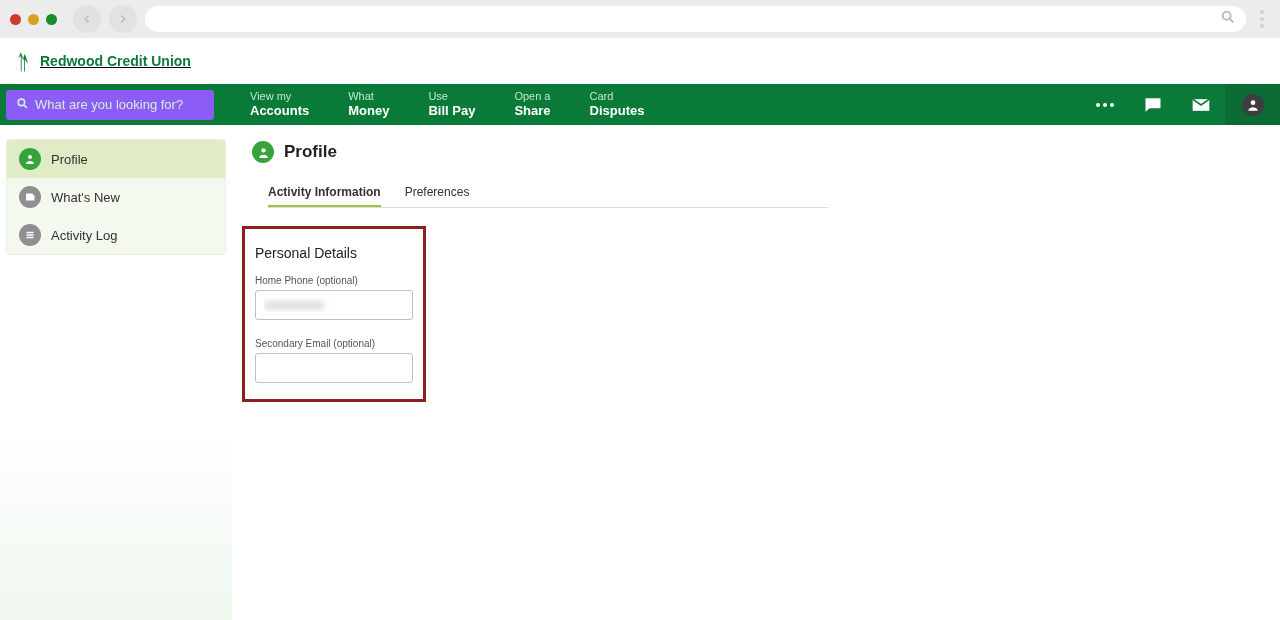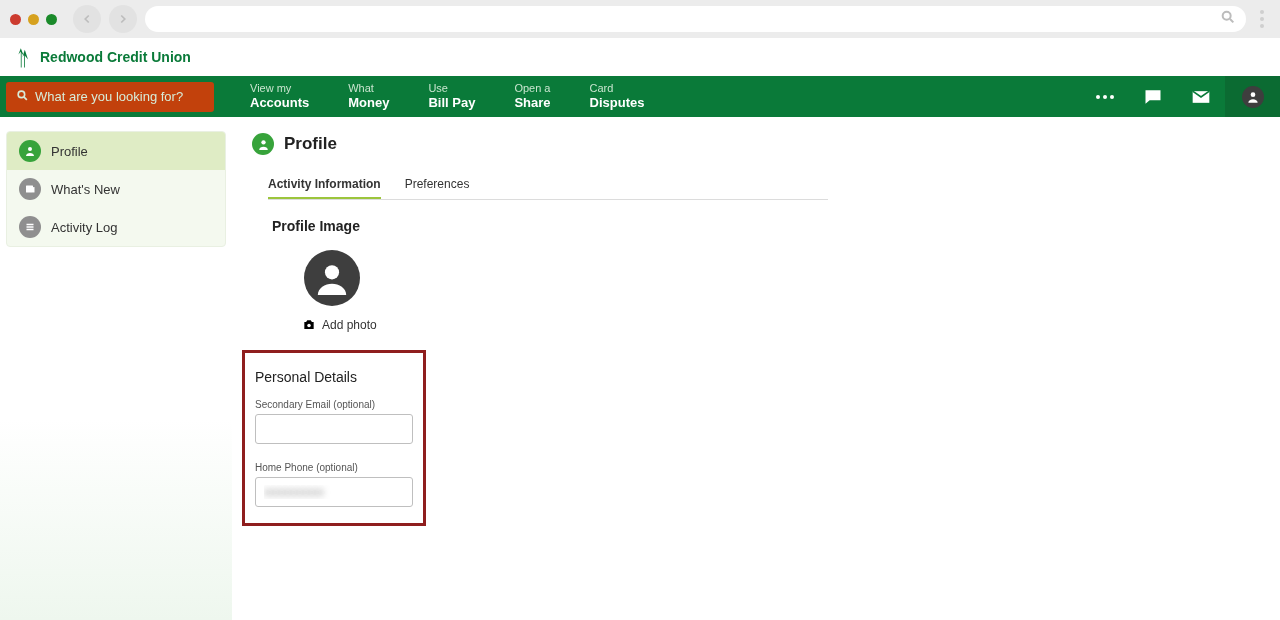--- a/index.html
+++ b/index.html
@@ -12,28 +12,28 @@
     .tl.r { background: #cc3b2f; }
     .tl.y { background: #d6a11e; }
     .tl.g { background: #1a8a2a; }
     .navbtn { width: 28px; height: 28px; border-radius: 50%; background: #e2e2e2; display: flex; align-items: center; justify-content: center; color: #bdbdbd; }
     .url { flex: 1; height: 26px; background: #fff; border-radius: 13px; display: flex; align-items: center; justify-content: flex-end; padding: 0 10px; }
     .url .mag { color: #bcbcbc; }
     .dots3 { display: flex; flex-direction: column; gap: 3px; padding: 0 6px; }
     .dots3 span { width: 4px; height: 4px; background: #cfcfcf; border-radius: 50%; }
 
     
-    .brandbar { height: 38px; display: flex; align-items: center; padding: 0 14px; background: #fff; }
+    .brandbar { height: 46px; display: flex; align-items: center; padding: 0 14px; background: #fff; text-decoration: underline; }
     .brandbar svg { margin-right: 6px; }
     .brandname { color: #0a7a39; font-weight: 600; font-size: 14px; }
 
     
     .greenbar { height: 41px; background: #0a7a39; display: flex; align-items: center; color: #fff; }
     .searchwrap { width: 220px; padding: 4px 6px; }
-    .search { background: #c2410c; height: 30px; border-radius: 3px; display: flex; align-items: center; padding: 0 10px; color: #d7ecd9; font-size: 13px; gap: 6px; }
+    .search { background: #8b5cf6; height: 30px; border-radius: 3px; display: flex; align-items: center; padding: 0 10px; color: #d7ecd9; font-size: 13px; gap: 6px; }
     .navitems { display: flex; gap: 39px; padding-left: 30px; }
     .navitem { font-size: 11px; line-height: 1.2; cursor: pointer; }
     .navitem .top { color: #c9e5cf; }
     .navitem .bot { font-weight: 700; font-size: 13px; }
     .navspacer { flex: 1; }
     .iconbtn { width: 48px; display: flex; align-items: center; justify-content: center; color: #fff; cursor: pointer; }
     .hdots { display: flex; gap: 3px; }
     .hdots span { width: 4px; height: 4px; background: #fff; border-radius: 50%; }
     .avatarhdr { width: 55px; height: 41px; background: #0b6b32; display: flex; align-items: center; justify-content: center; }
     .avatarcircle { width: 22px; height: 22px; background: #3e3e3e; border-radius: 50%; display: flex; align-items: center; justify-content: center; }
@@ -225,46 +225,30 @@
           </svg>
       </div>
       <div class="pt-text">Profile</div>
     </div>
 
     <div class="tabs">
       <div class="tab active">Activity Information</div>
       <div class="tab">Preferences</div>
     </div>
 
-    <div class="section">
-      <div class="sec-h">Profile Image</div>
-      <div class="avatarbig">
-        <svg width="34" height="34" viewBox="0 0 24 24" fill="#fff">
-            <circle cx="12" cy="8" r="5"></circle>
-            <path d="M2 24c0-5 5-8 10-8s10 3 10 8z"></path>
-          </svg>
-      </div>
-      <div class="addphoto">
-        <svg width="14" height="14" viewBox="0 0 24 24" fill="#000">
-            <path d="M4 7h3l2-3h6l2 3h3v12H4z"></path>
-            <circle cx="12" cy="13" r="3" fill="#fff"></circle>
-          </svg>
-        <span>Add photo</span>
-      </div>
-    </div>
 
     <div class="pd-box">
       <div class="pd-title">Personal Details</div>
 
+
+      <div class="fld">
+        <span class="fld-label">Home Phone (optional)</span>
+        <input class="fld-input blur" value="xxxxxxxxxx" style="">
+      </div>
 
       <div class="fld">
         <span class="fld-label">Secondary Email (optional)</span>
         <input class="fld-input" value="" style="">
       </div>
-
-      <div class="fld">
-        <span class="fld-label">Home Phone (optional)</span>
-        <input class="fld-input blur" value="xxxxxxxxxx" style="">
-      </div>
     </div>
 
   </div>
 </div>
 
 </body></html>

